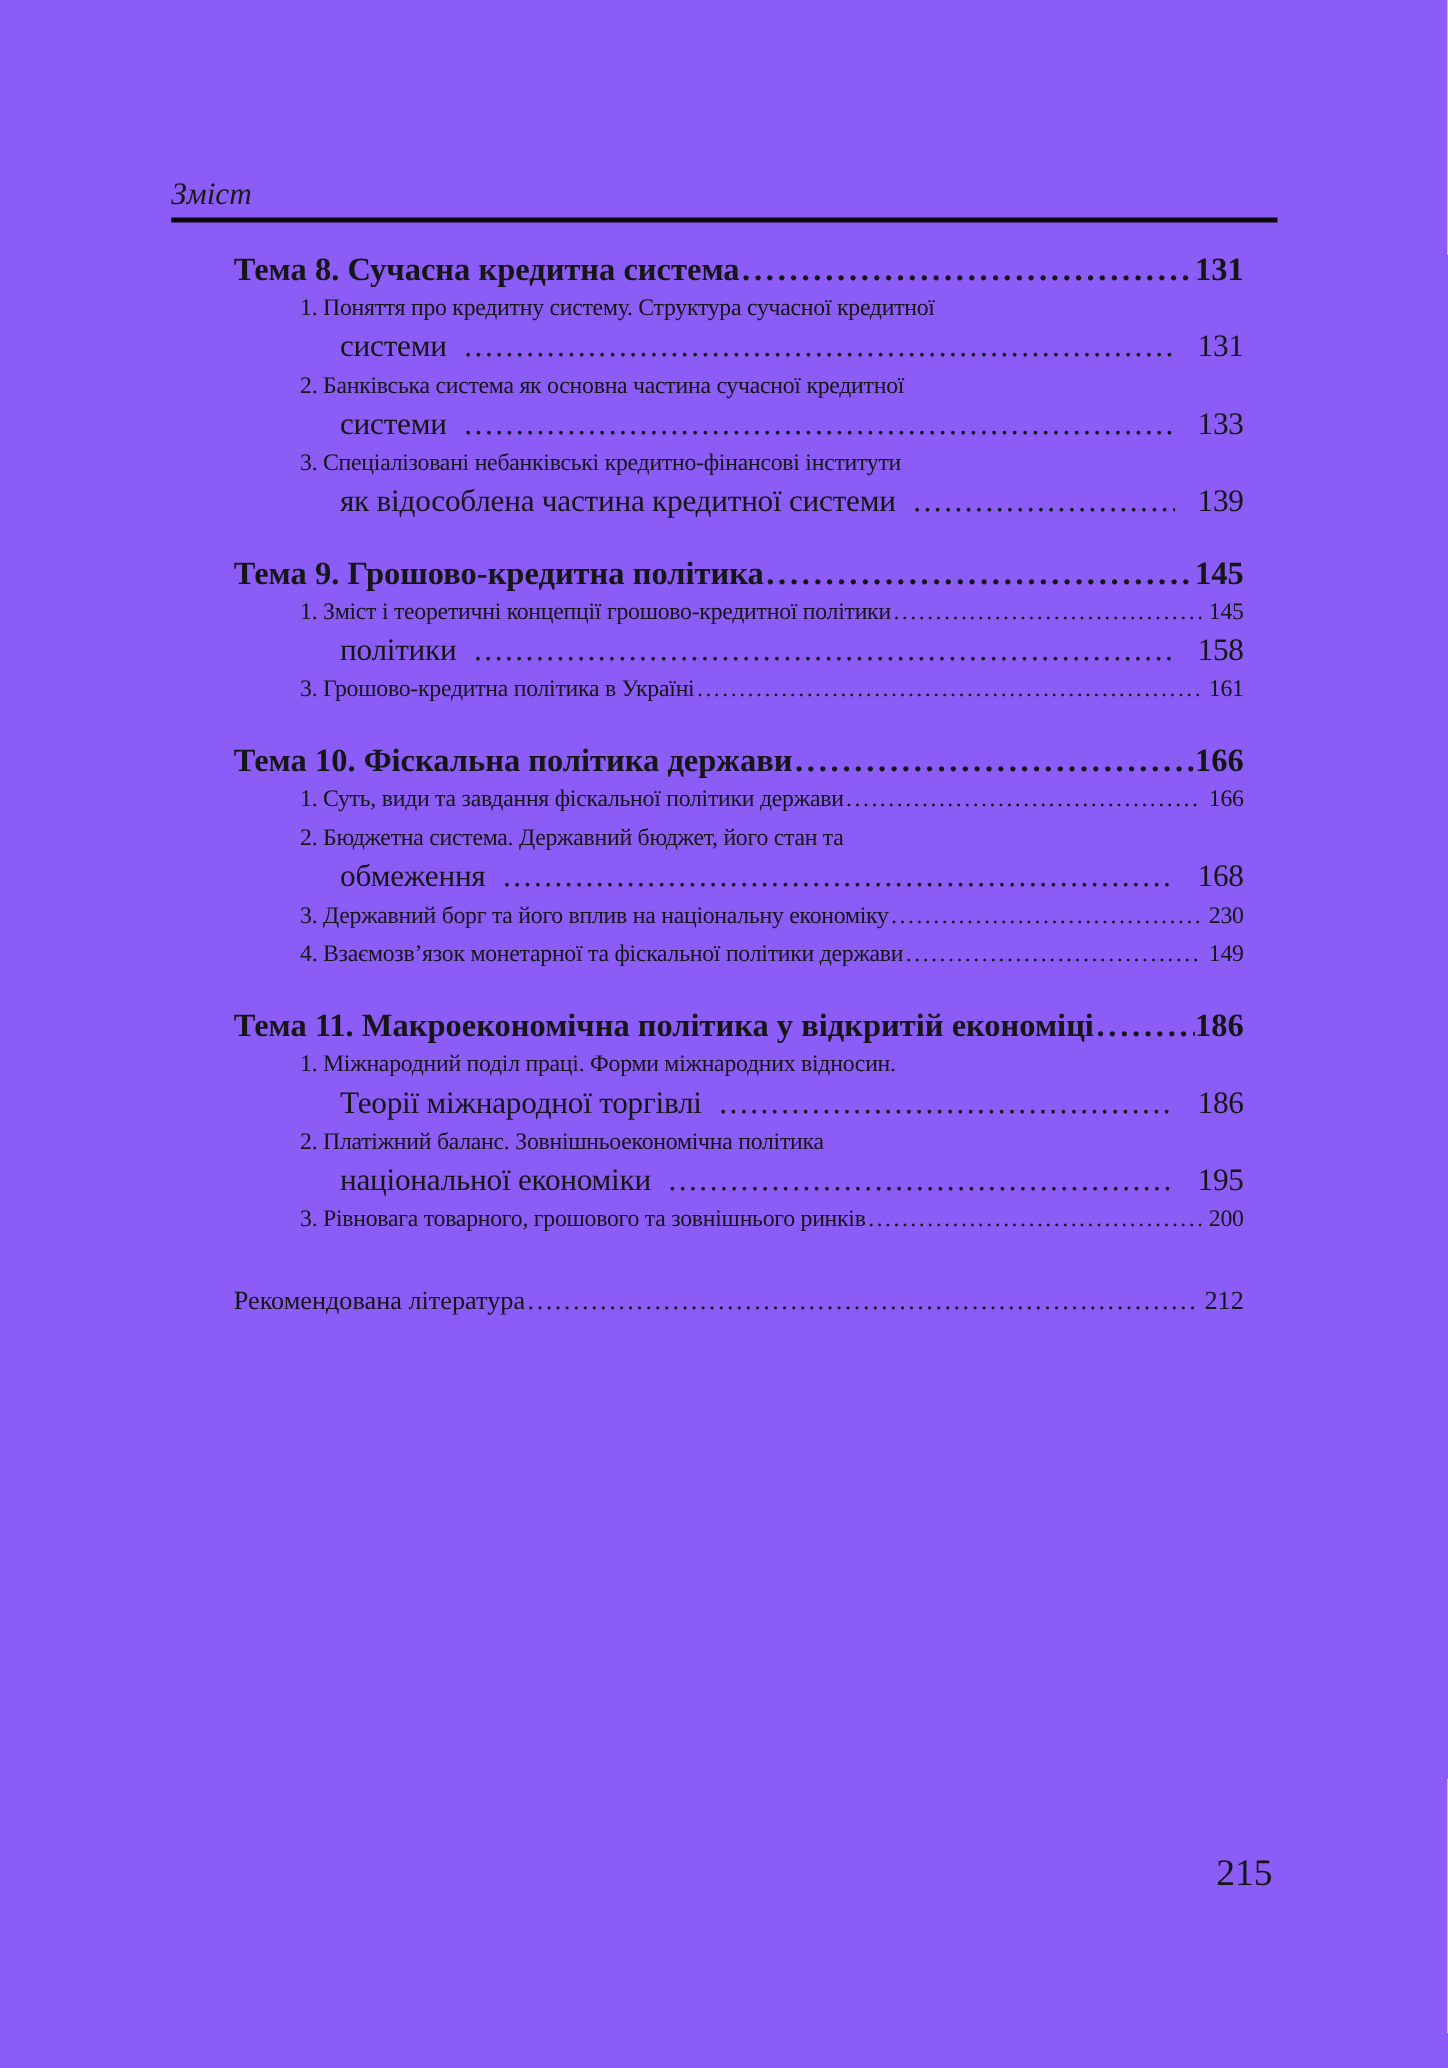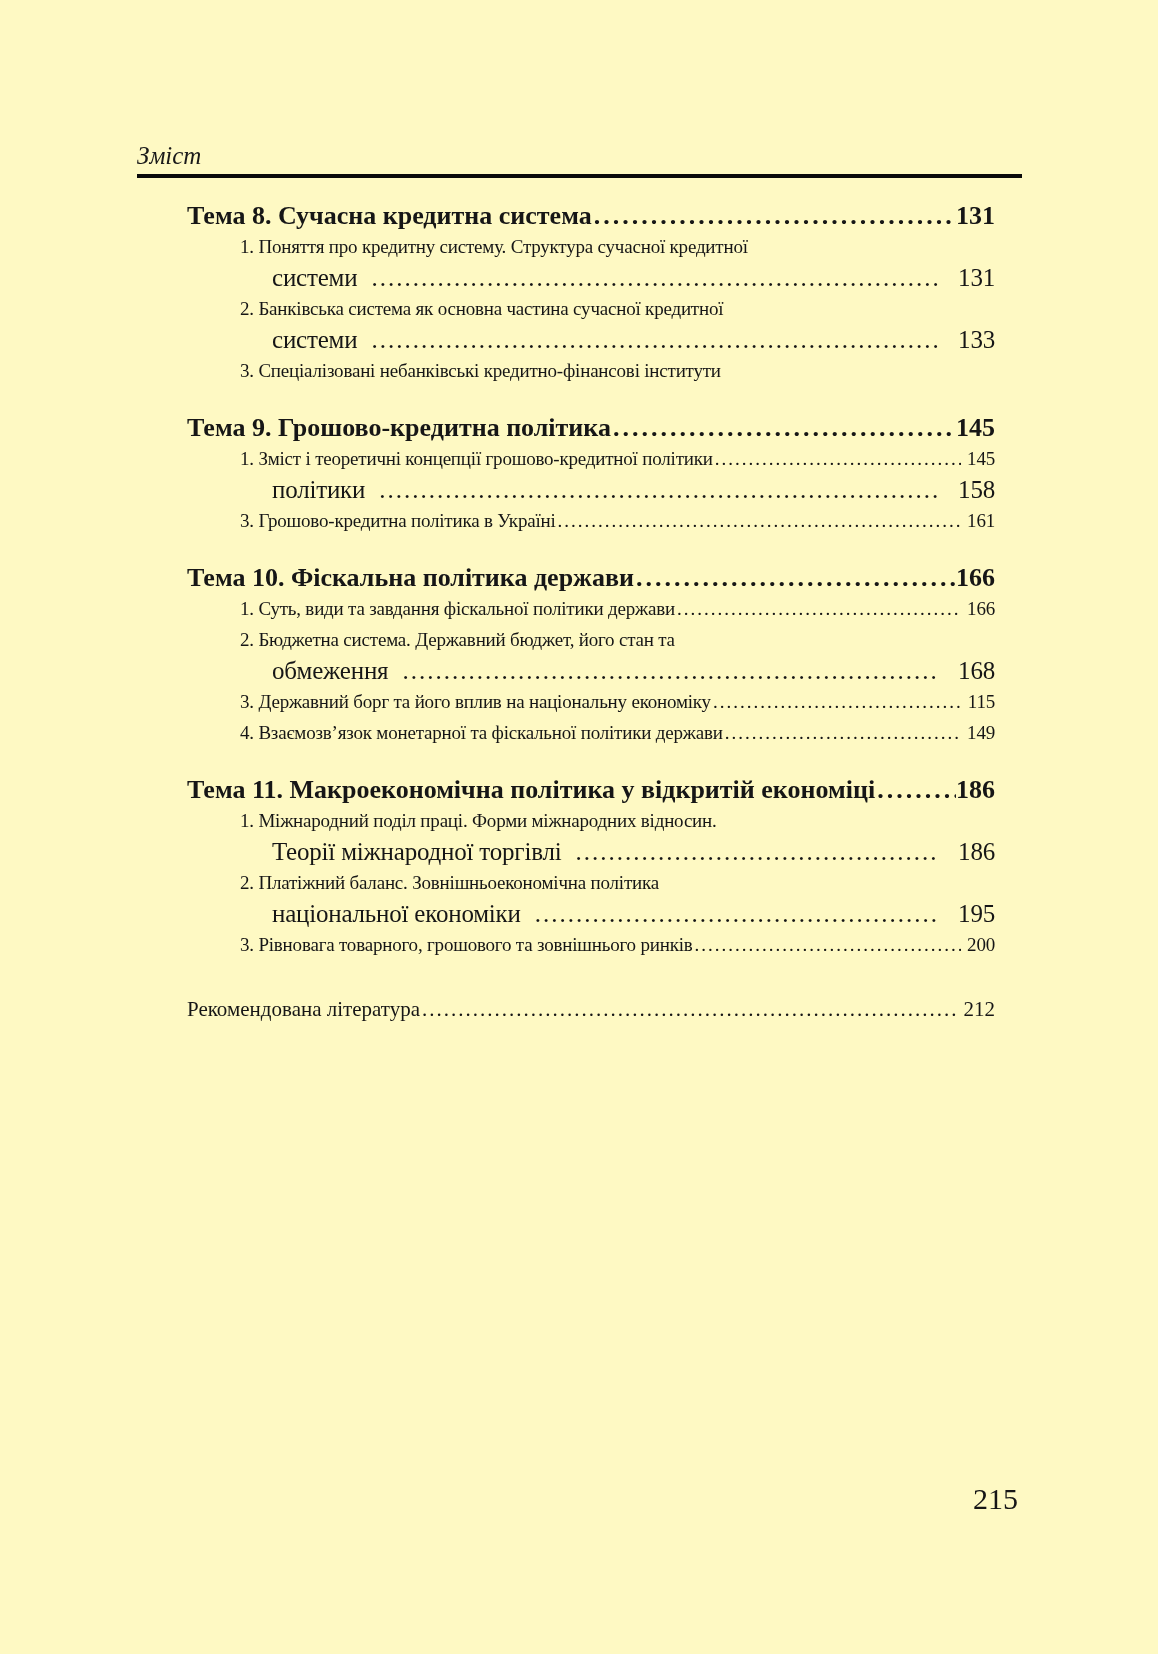--- a/index.html
+++ b/index.html
@@ -1,20 +1,20 @@
 <!DOCTYPE html>
 <html lang="uk"><head>
 <meta charset="utf-8">
 <style>
   html, body { margin: 0; padding: 0; background: #ffffff; }
   .page {
     position: relative;
     width: 1158px;
     height: 1654px;
-    background: #fef9c3;
+    background: #8b5cf6;
     color: #161616;
     font-family: "Liberation Serif", "DejaVu Serif", serif;
     box-sizing: border-box;
     padding: 143px 0 0 137px;
     overflow: hidden;
   }
   .content { width: 858px; }
   .running-title {
     font-style: italic;
     font-size: 25px;
@@ -101,20 +101,25 @@
         <span class="lbl">2. Банківська система як основна частина сучасної кредитної</span>
       </div>
       <div class="row cont">
         <span class="lbl">системи</span>
         <span class="dots"></span>
         <span class="pg">133</span>
       </div>
       <div class="row item">
         <span class="lbl">3. Спеціалізовані небанківські кредитно-фінансові інститути</span>
       </div>
+      <div class="row cont">
+        <span class="lbl">як відособлена частина кредитної системи</span>
+        <span class="dots"></span>
+        <span class="pg">139</span>
+      </div>
     </section>
 
     <section class="sec">
       <div class="row heading">
         <span class="lbl">Тема 9. Грошово-кредитна політика</span>
         <span class="dots"></span>
         <span class="pg">145</span>
       </div>
       <div class="row item">
         <span class="lbl">1. Зміст і теоретичні концепції грошово-кредитної політики</span>
@@ -148,21 +153,21 @@
         <span class="lbl">2. Бюджетна система. Державний бюджет, його стан та</span>
       </div>
       <div class="row cont">
         <span class="lbl">обмеження</span>
         <span class="dots"></span>
         <span class="pg">168</span>
       </div>
       <div class="row item">
         <span class="lbl">3. Державний борг та його вплив на національну економіку</span>
         <span class="dots"></span>
-        <span class="pg">115</span>
+        <span class="pg">230</span>
       </div>
       <div class="row item">
         <span class="lbl">4. Взаємозв’язок монетарної та фіскальної політики держави</span>
         <span class="dots"></span>
         <span class="pg">149</span>
       </div>
     </section>
 
     <section class="sec">
       <div class="row heading">

